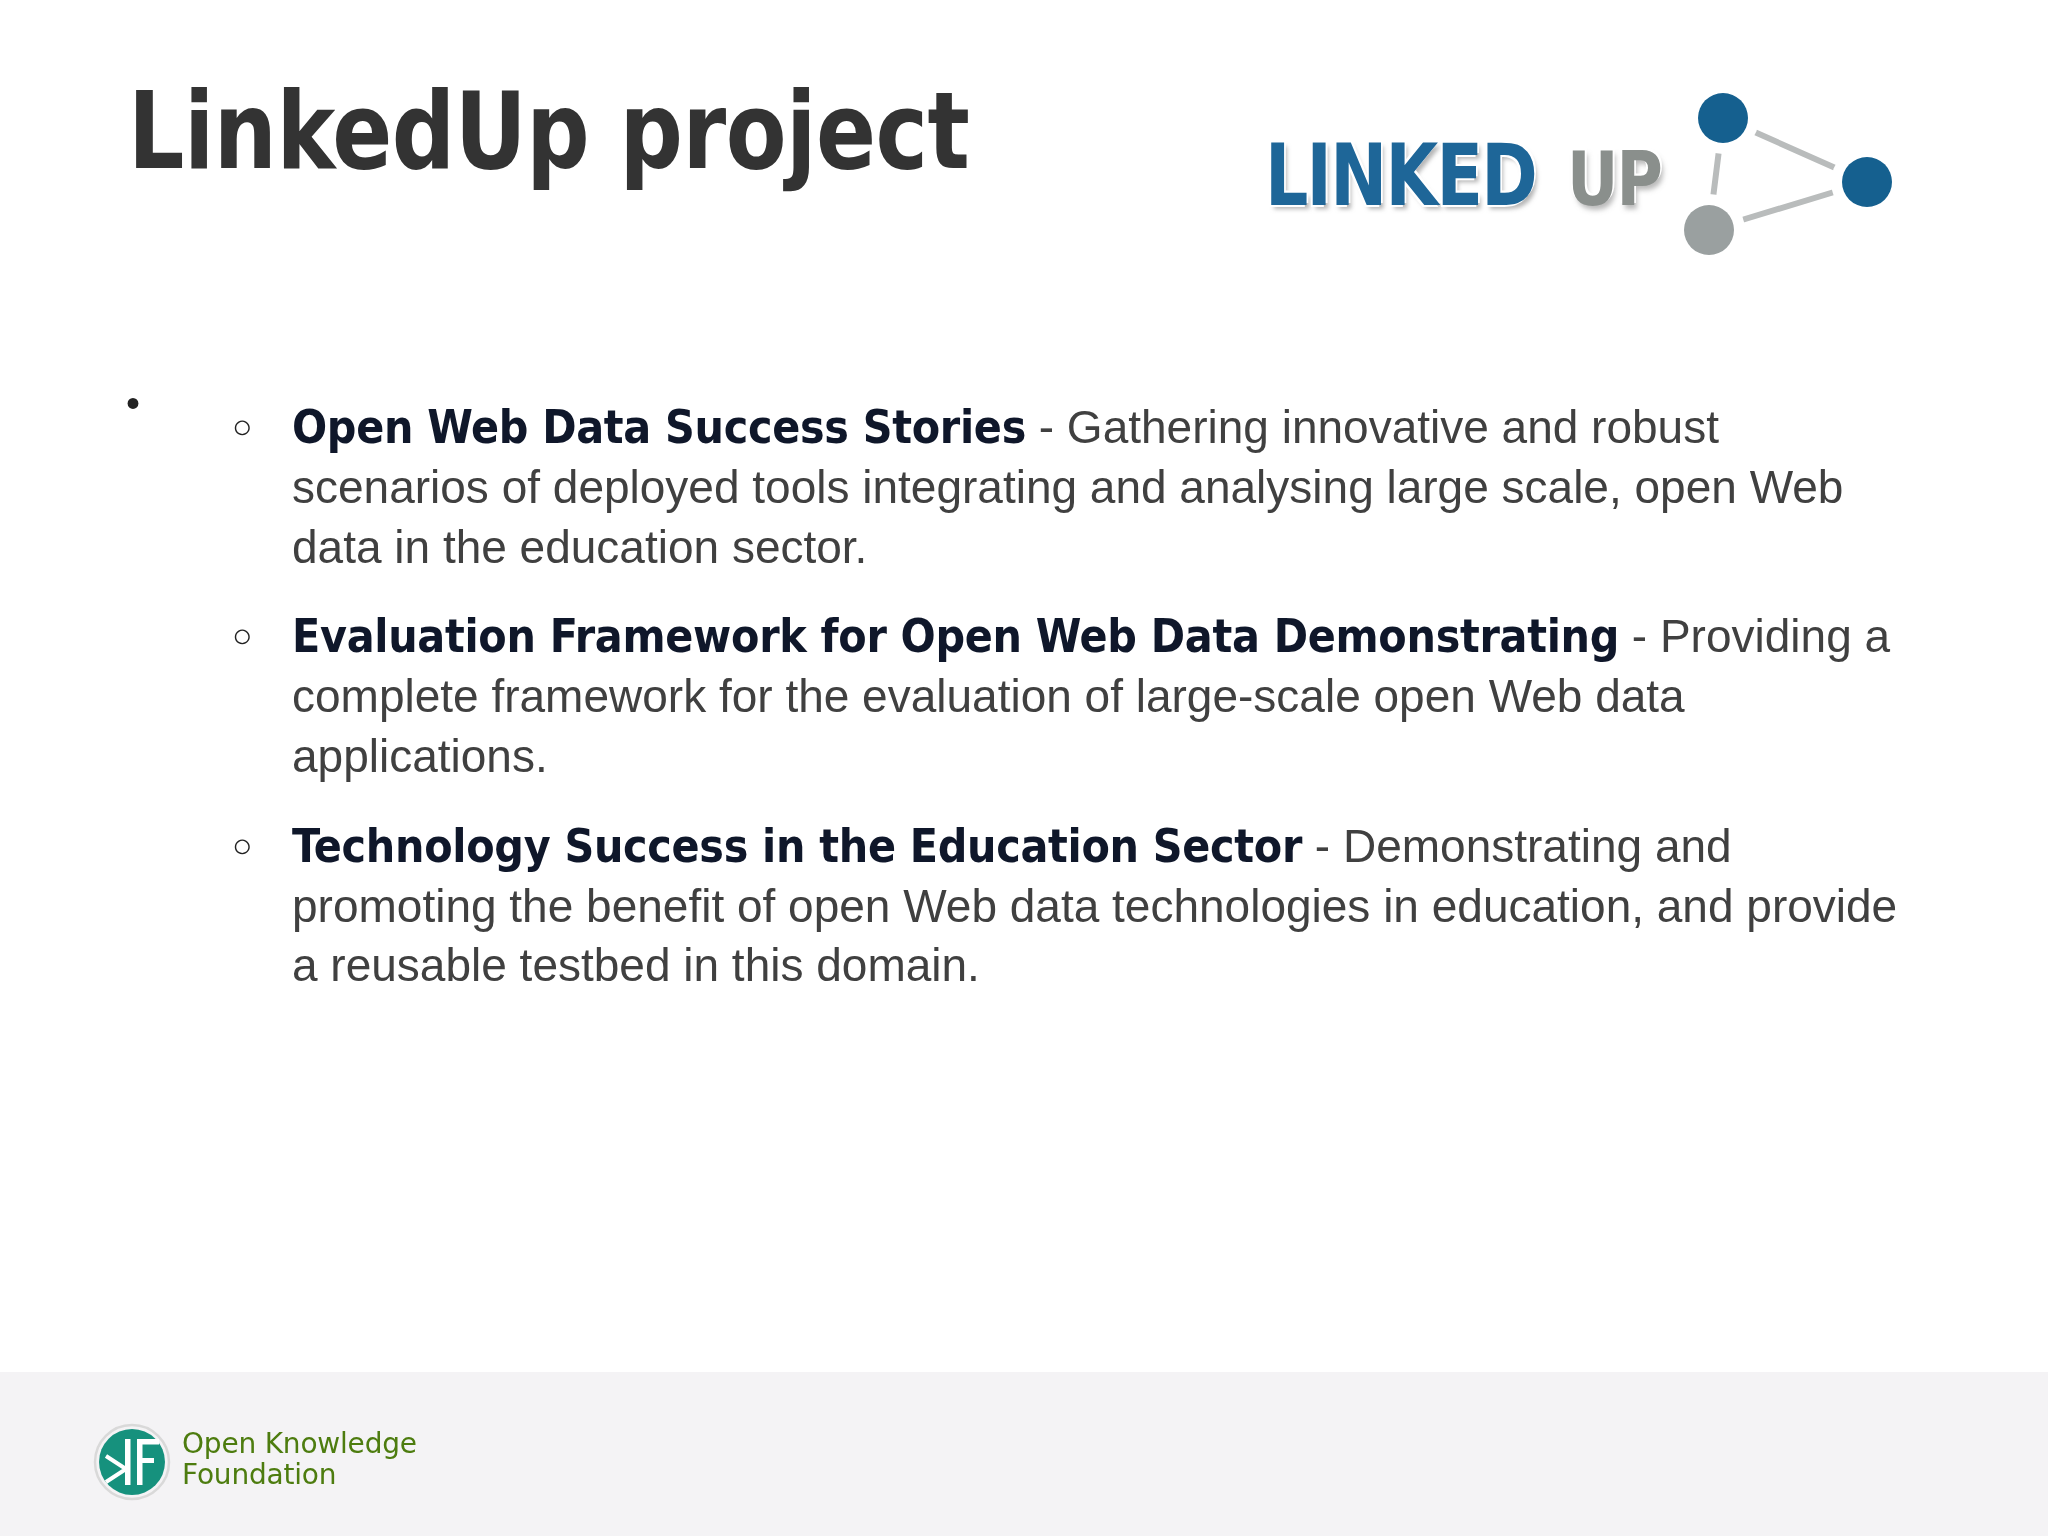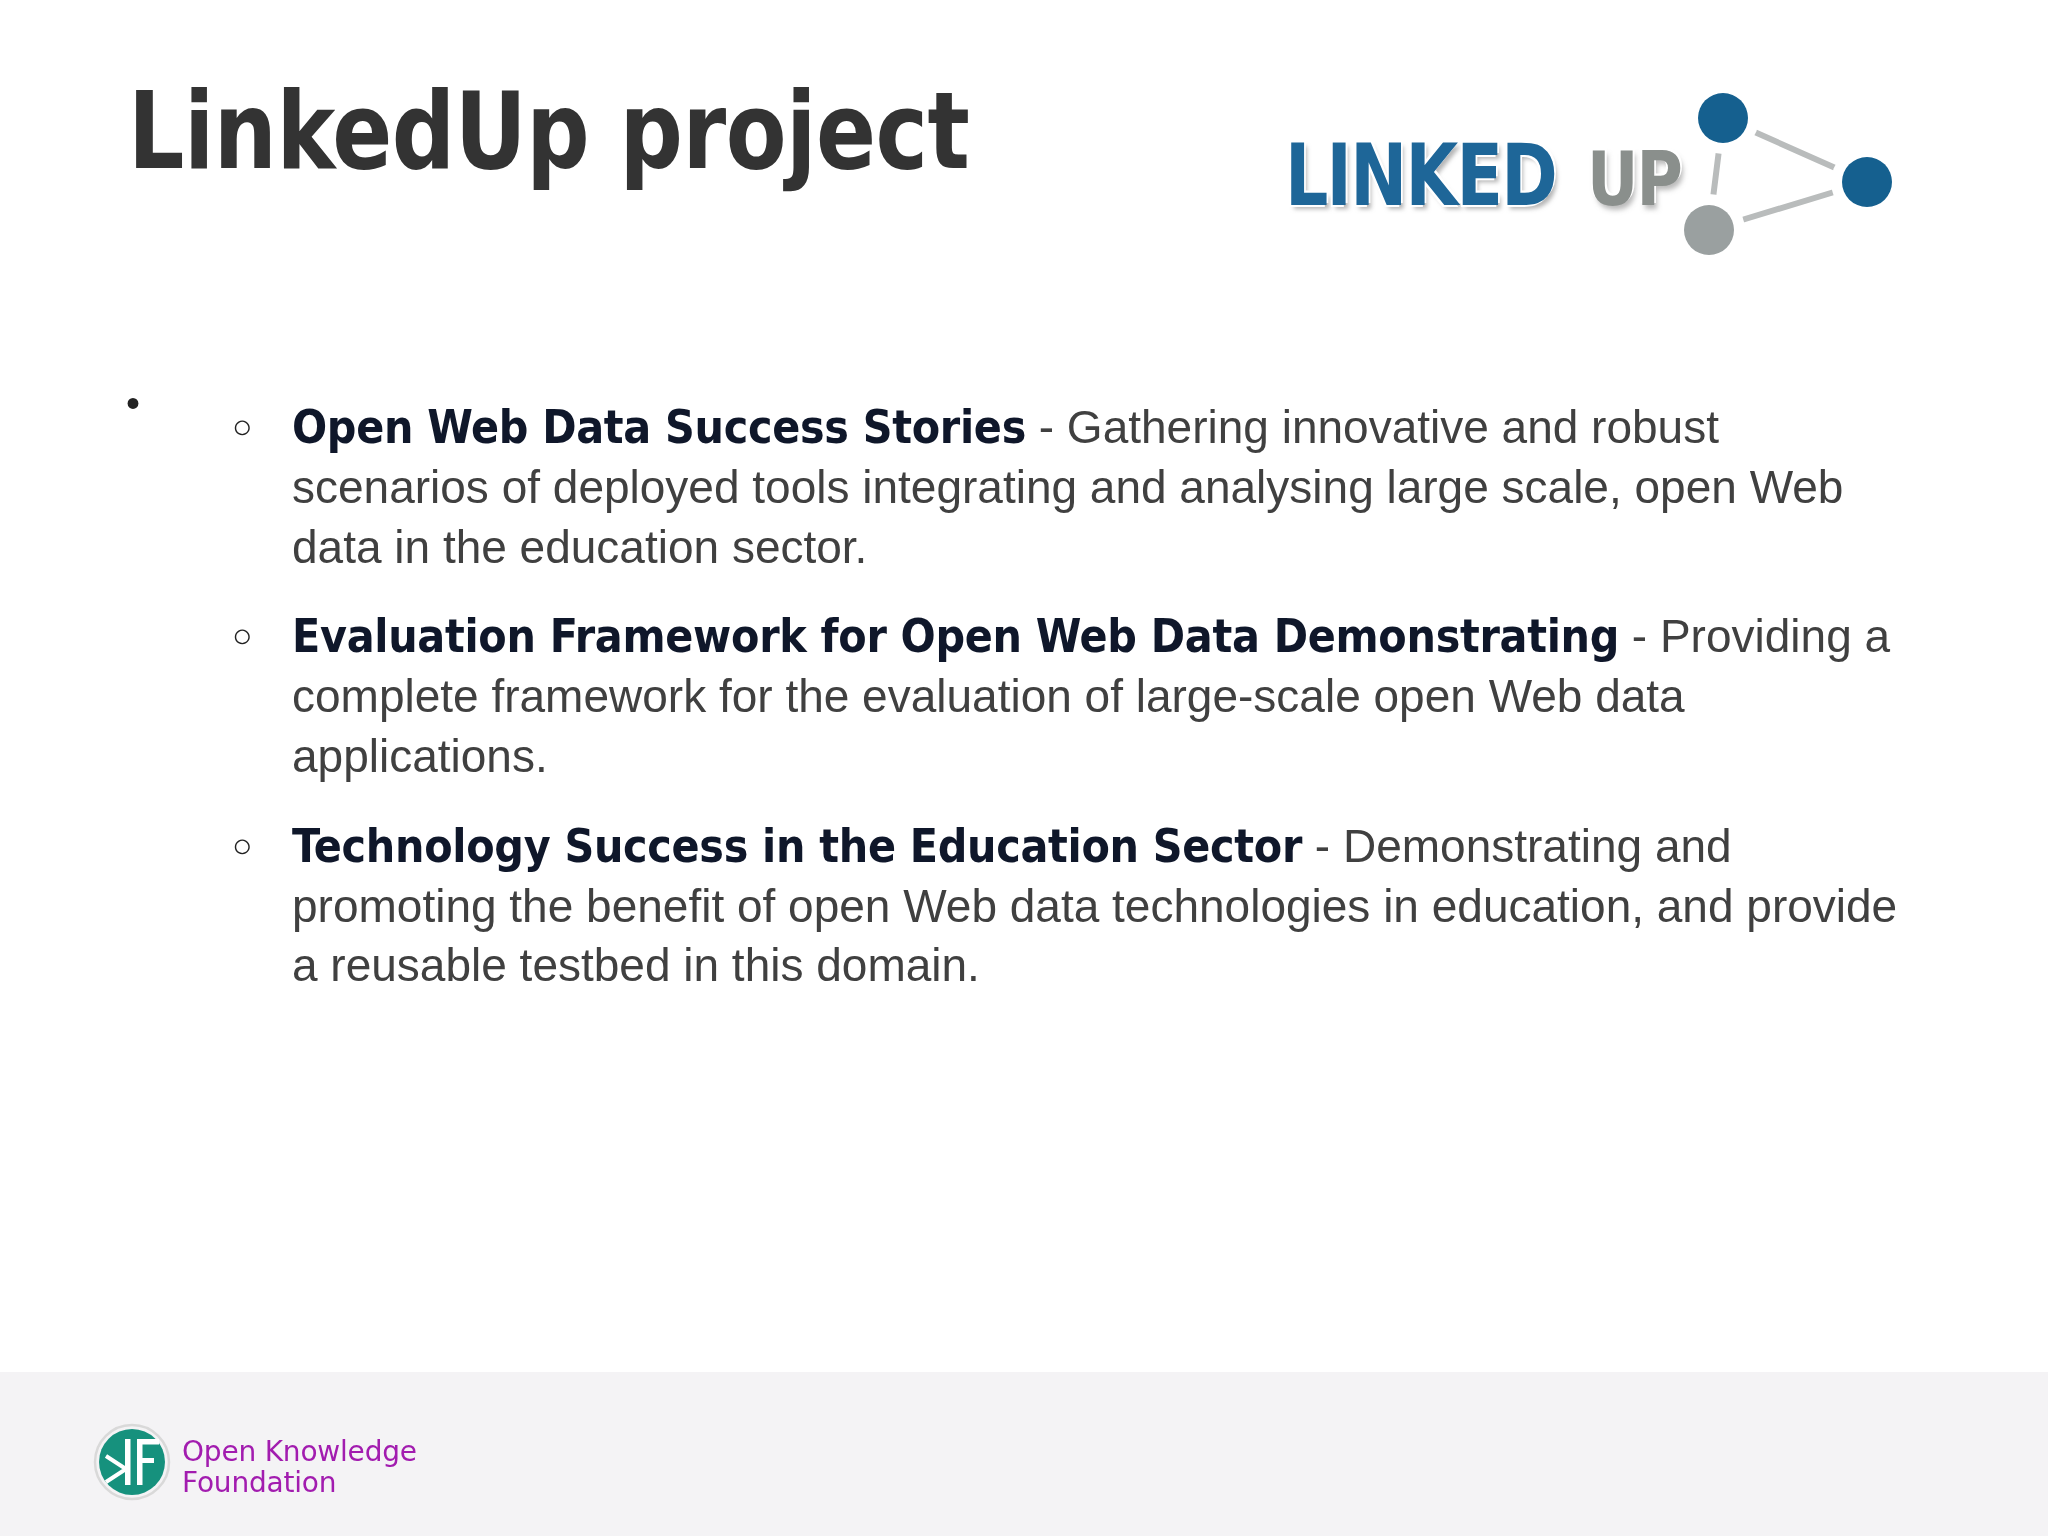--- a/index.html
+++ b/index.html
@@ -50,21 +50,20 @@
   #linkedup-wordmark {
     position: absolute;
     left: 0px;
     top: 62px;
     white-space: nowrap;
     font-family: "DejaVu Sans Condensed", "Liberation Sans Narrow", "Liberation Sans", sans-serif;
     font-weight: 700;
     font-size: 86px;
     line-height: 1;
     letter-spacing: -2px;
-    margin-left: 20px;
   }
   #linkedup-wordmark .lk-linked {
     color: #1e6698;
     text-shadow:
       -2px -2px 0 #ffffff,
        2px -2px 0 #ffffff,
       -2px  2px 0 #ffffff,
        3px  4px 5px rgba(120,120,120,0.55);
     transform: scaleX(0.88);
     display: inline-block;
@@ -169,25 +168,25 @@
   #okf-mark {
     position: absolute;
     left: 0;
     top: 0;
     width: 80px;
     height: 80px;
   }
   #okf-wordmark {
     position: absolute;
     left: 90px;
-    top: 14px;
+    top: 6px;
     font-family: "DejaVu Sans", sans-serif;
     font-size: 28px;
     line-height: 1.12;
-    color: #a21caf;
+    color: #4d7c0f;
     letter-spacing: -0.2px;
   }
   #okf-wordmark .l1 { display: block; }
   #okf-wordmark .l2 { display: block; }
 </style>
 </head>
 <body>
 
 <div id="slide">
 

